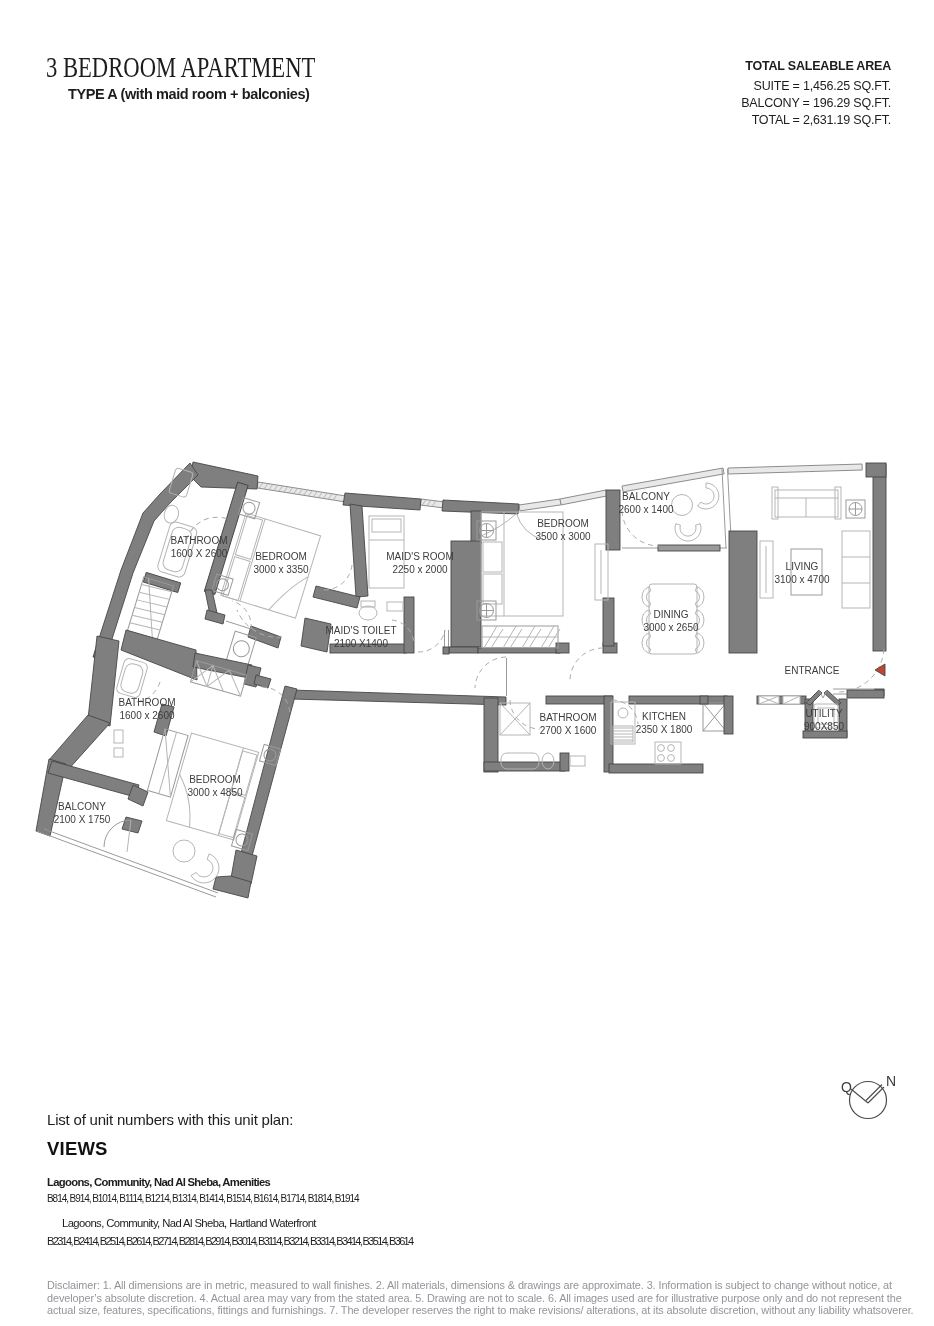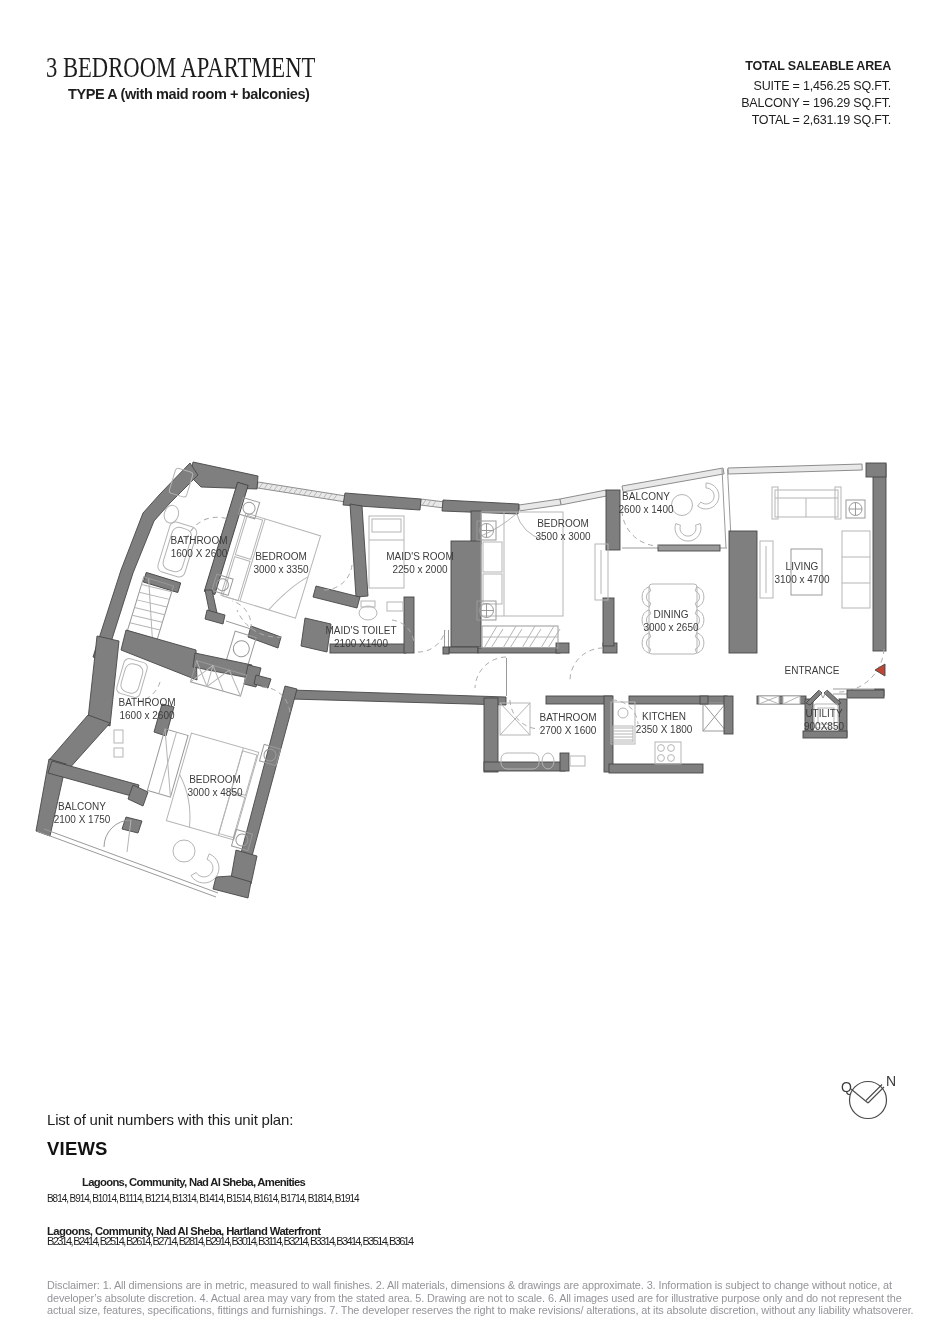--- a/index.html
+++ b/index.html
@@ -7,23 +7,23 @@
        font-family:"Liberation Sans",sans-serif;}
   .abs{position:absolute;}
   #title{left:46px;top:51px;font-family:"Liberation Serif",serif;font-size:29px;
          font-weight:400;color:#1c1c1c;letter-spacing:0px;transform:scaleX(0.78);transform-origin:0 0;}
   #subtitle{left:47px;top:86px;font-size:14.5px;color:#1d1d1d;font-weight:700;letter-spacing:-0.4px;margin-left:21px;}
   #areabox{right:43px;top:59px;text-align:right;font-size:12.5px;color:#1d1d1d;letter-spacing:-0.2px;}
   #areabox .t{font-weight:700;font-size:12.5px;height:19.5px;}
   #areabox .l{height:17.2px;}
   #list1{left:47px;top:1111px;font-size:15px;color:#1d1d1d;letter-spacing:-0.2px;}
   #views{left:47px;top:1138px;font-size:18.5px;font-weight:700;color:#111;letter-spacing:0.2px;}
-  #g1h{left:47px;top:1176px;font-size:11.3px;font-weight:700;color:#1d1d1d;letter-spacing:-0.7px;margin-left:35px;}
+  #g1h{left:47px;top:1176px;font-size:11.3px;font-weight:700;color:#1d1d1d;letter-spacing:-0.7px;}
   #g1l{left:47px;top:1193px;font-size:10px;color:#1d1d1d;letter-spacing:-1.05px;}
-  #g2h{left:47px;top:1217px;font-size:11.3px;font-weight:700;color:#1d1d1d;letter-spacing:-0.6px;margin-top:8px;}
+  #g2h{left:62px;top:1217px;font-size:11.3px;font-weight:400;color:#1d1d1d;letter-spacing:-0.6px;}
   #g2l{left:47px;top:1235px;font-size:11px;color:#1d1d1d;letter-spacing:-1.65px;}
   #disc{left:47px;top:1279px;width:900px;white-space:nowrap;font-size:10.9px;color:#94949a;line-height:12.7px;letter-spacing:-0.1px;}
   svg{position:absolute;left:0;top:0;}
   text{font-family:"Liberation Sans",sans-serif;fill:#3c3c3c;}
   .rl{font-size:10px;text-anchor:middle;}
 </style>
 </head>
 <body>
 <div class="abs" id="title">3 BEDROOM APARTMENT</div>
 <div class="abs" id="subtitle">TYPE A (with maid room + balconies)</div>

